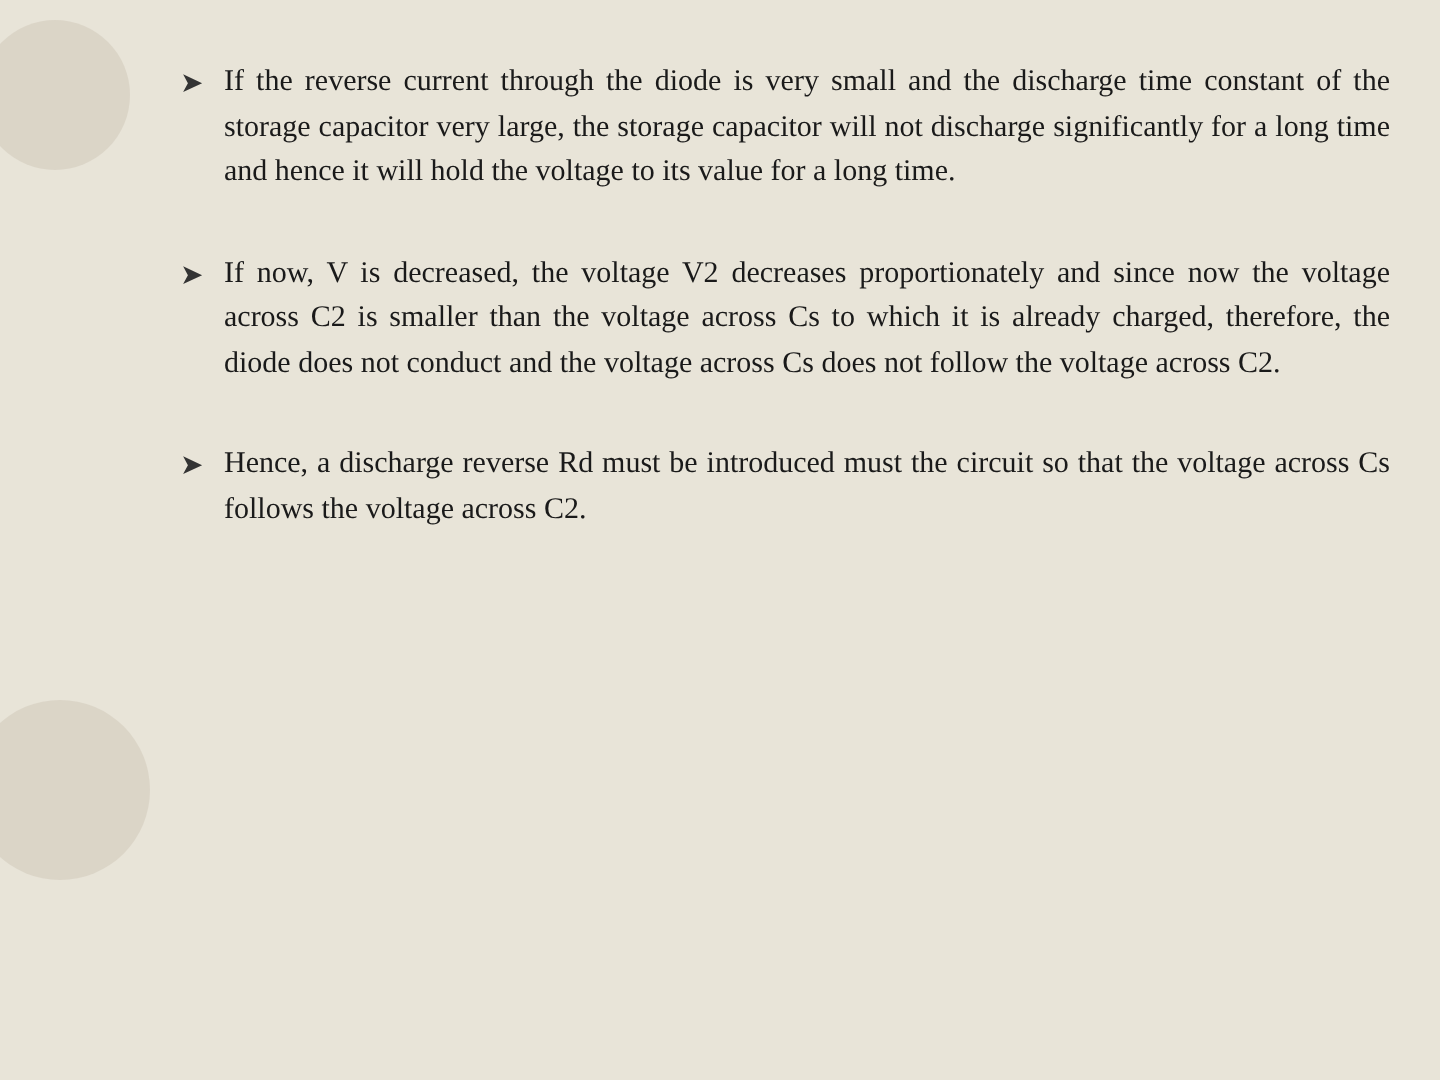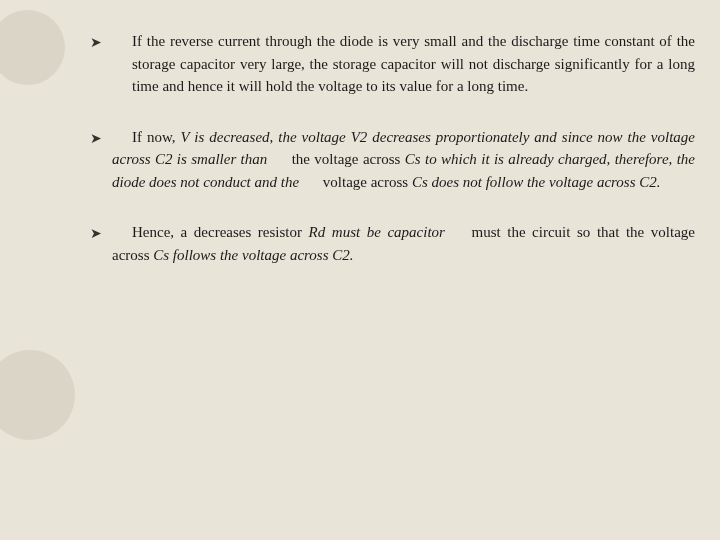--- a/index.html
+++ b/index.html
@@ -74,25 +74,23 @@
     }
 
     .bullet-text {
       flex: 1;
       color: #1a1a1a;
       text-align: justify;
     }
 
     .normal {
       font-style: normal;
-      margin-left: 20px;
     }
 
     .italic {
-      font-style: italic;
     }
   </style>
 </head>
 <body>
 
 <div class="bg-decoration"></div>
 <div class="circle-top"></div>
 <div class="circle-bottom"></div>
 
 <div class="content">
@@ -107,17 +105,17 @@
   <div class="bullet-item">
     <div class="bullet-arrow">➤</div>
     <div class="bullet-text">
       <span class="normal">If now, </span><span class="italic">V is decreased, the voltage V2 decreases proportionately and since now the voltage across C2 is smaller than</span><span class="normal"> the voltage across </span><span class="italic">Cs to which it is already charged, therefore, the diode does not conduct and the</span><span class="normal"> voltage across </span><span class="italic">Cs does not follow the voltage across C2.</span>
     </div>
   </div>
 
   <div class="bullet-item">
     <div class="bullet-arrow">➤</div>
     <div class="bullet-text">
-      <span class="normal">Hence, a decreases resistor </span><span class="italic">Rd must be capacitor</span><span class="normal"> must the circuit so that the voltage across </span><span class="italic">Cs follows the voltage across C2.</span>
+      <span class="normal">Hence, a discharge reverse </span><span class="italic">Rd must be introduced</span><span class="normal"> must the circuit so that the voltage across </span><span class="italic">Cs follows the voltage across C2.</span>
     </div>
   </div>
 
 </div>
 
 </body></html>

